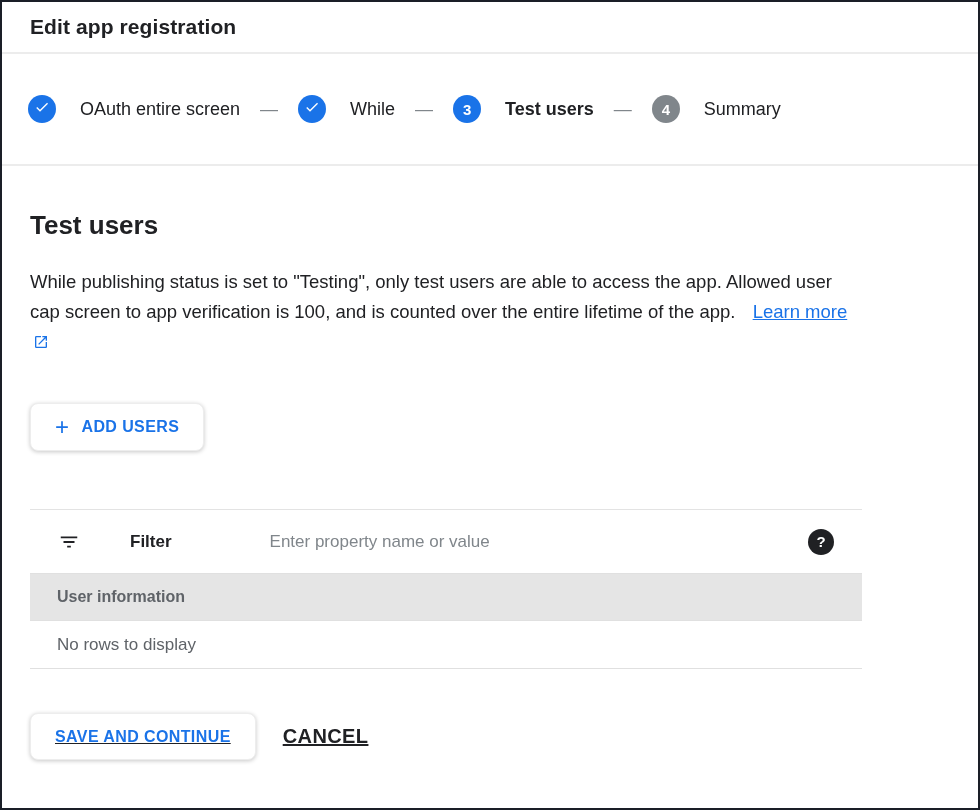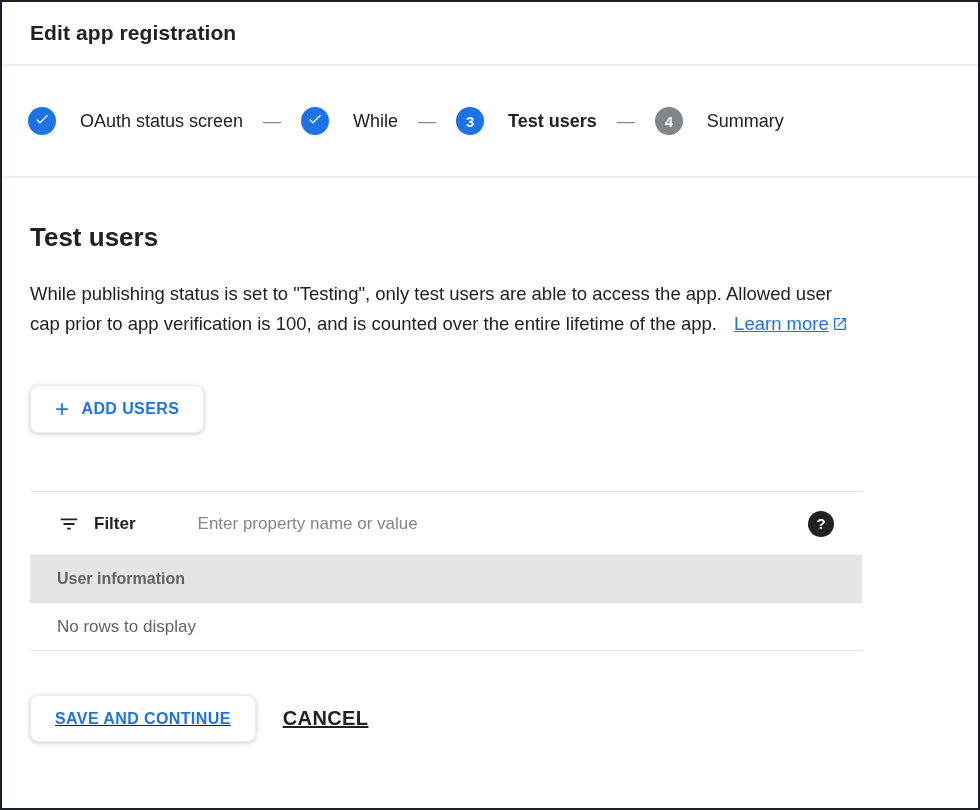--- a/index.html
+++ b/index.html
@@ -7,21 +7,21 @@
   body {
     font-family:"Liberation Sans", sans-serif;
     background:#ffffff;
     border:2px solid #1a1e27;
     overflow:hidden;
     color:#202124;
   }
 
   
   .dlg-header {
-    height:64px;
+    height:52px;
     display:flex; align-items:center;
     padding:0 28px;
     border-bottom:2px solid #ececec;
   }
   .dlg-title { font-size:21px; font-weight:700; letter-spacing:.1px; color:#202124; }
 
   
   .stepper {
     height:112px;
     display:flex; align-items:center;
@@ -70,20 +70,21 @@
   }
   .plus-glyph { font-size:24px; font-weight:400; margin-right:12px; line-height:1; }
 
   
   .table-card { margin-top:58px; width:832px; }
   .filter-row {
     height:64px;
     border-top:1px solid #e3e3e3;
     display:flex; align-items:center;
     padding:0 28px;
+    gap:36px;
   }
   .filter-icon { flex:0 0 auto; display:flex; }
   .filter-label { font-size:17px; font-weight:700; color:#202124; margin-left:14px; }
   .filter-input {
     flex:1; border:none; outline:none;
     margin-left:20px;
     font-family:"Liberation Sans",sans-serif;
     font-size:17px; color:#202124; background:transparent;padding-left:42px;
   }
   .filter-input::placeholder { color:#80868b; }
@@ -144,21 +145,21 @@
   <div class="stepper">
 
     <div class="step">
       <span class="step-badge complete">
         <span>
           <svg width="16" height="16" viewBox="0 0 24 24">
               <path d="M9 16.2 4.8 12l-1.4 1.4L9 19 21 7l-1.4-1.4z" fill="#ffffff"></path>
             </svg>
         </span>
       </span>
-      <span class="step-label">OAuth status screen</span>
+      <span class="step-label">OAuth entire screen</span>
     </div>
 
     <span class="step-sep">—</span>
 
     <div class="step">
       <span class="step-badge complete">
         <span>
           <svg width="16" height="16" viewBox="0 0 24 24">
               <path d="M9 16.2 4.8 12l-1.4 1.4L9 19 21 7l-1.4-1.4z" fill="#ffffff"></path>
             </svg>
@@ -184,21 +185,21 @@
       </span>
       <span class="step-label">Summary</span>
     </div>
 
   </div>
 
   <div class="content">
 
     <h1 class="page-heading">Test users</h1>
 
-    <p class="desc"><span>While publishing status is set to "Testing", only test users are able to access the app. Allowed user cap prior to app verification is 100, and is counted over the entire lifetime of the app. </span><a class="learn-more">Learn more</a><span class="ext-icon"><svg width="16" height="16" viewBox="0 0 24 24">
+    <p class="desc"><span>While publishing status is set to "Testing", only test users are able to access the app. Allowed user cap screen to app verification is 100, and is counted over the entire lifetime of the app. </span><a class="learn-more">Learn more</a><span class="ext-icon"><svg width="16" height="16" viewBox="0 0 24 24">
             <path d="M19 19H5V5h7V3H5a2 2 0 0 0-2 2v14a2 2 0 0 0 2 2h14c1.1 0 2-.9 2-2v-7h-2v7zM14 3v2h3.59l-9.83 9.83 1.41 1.41L19 6.41V10h2V3h-7z" fill="#1a73e8"></path>
           </svg></span></p>
 
     <button class="btn-raised">
       <span class="plus-glyph">+</span>
       <span>ADD USERS</span>
     </button>
 
     
     <div class="table-card">

